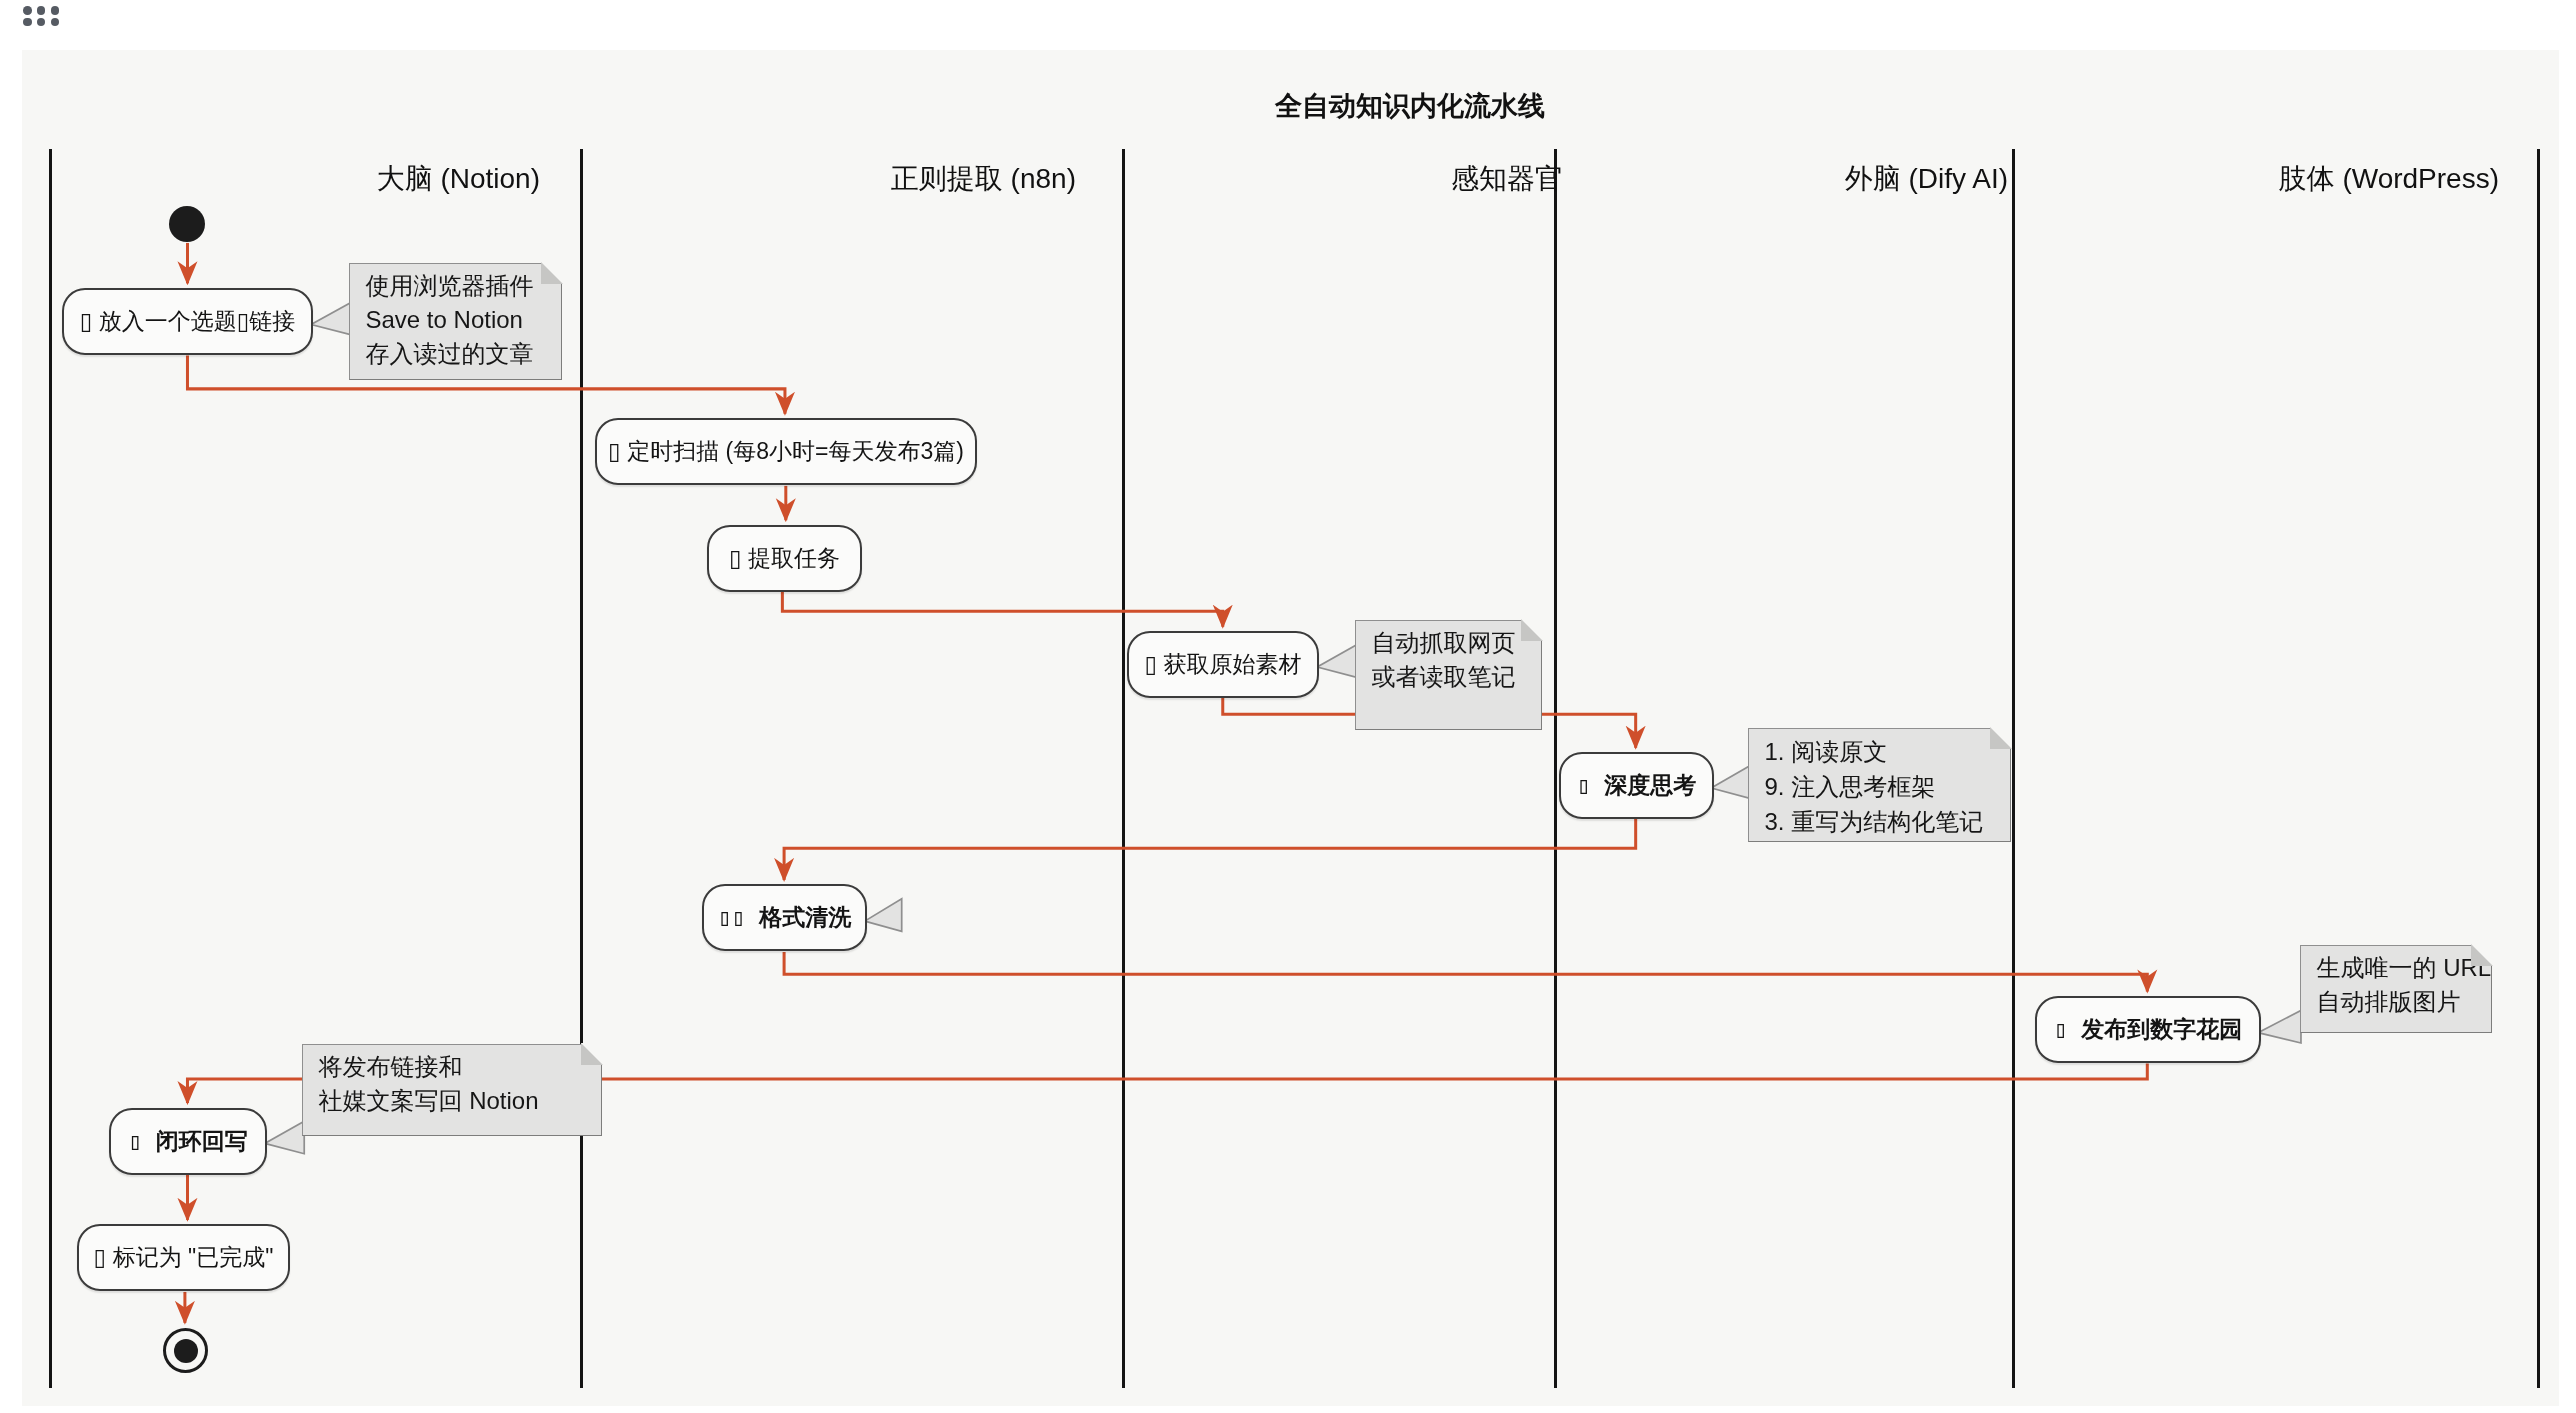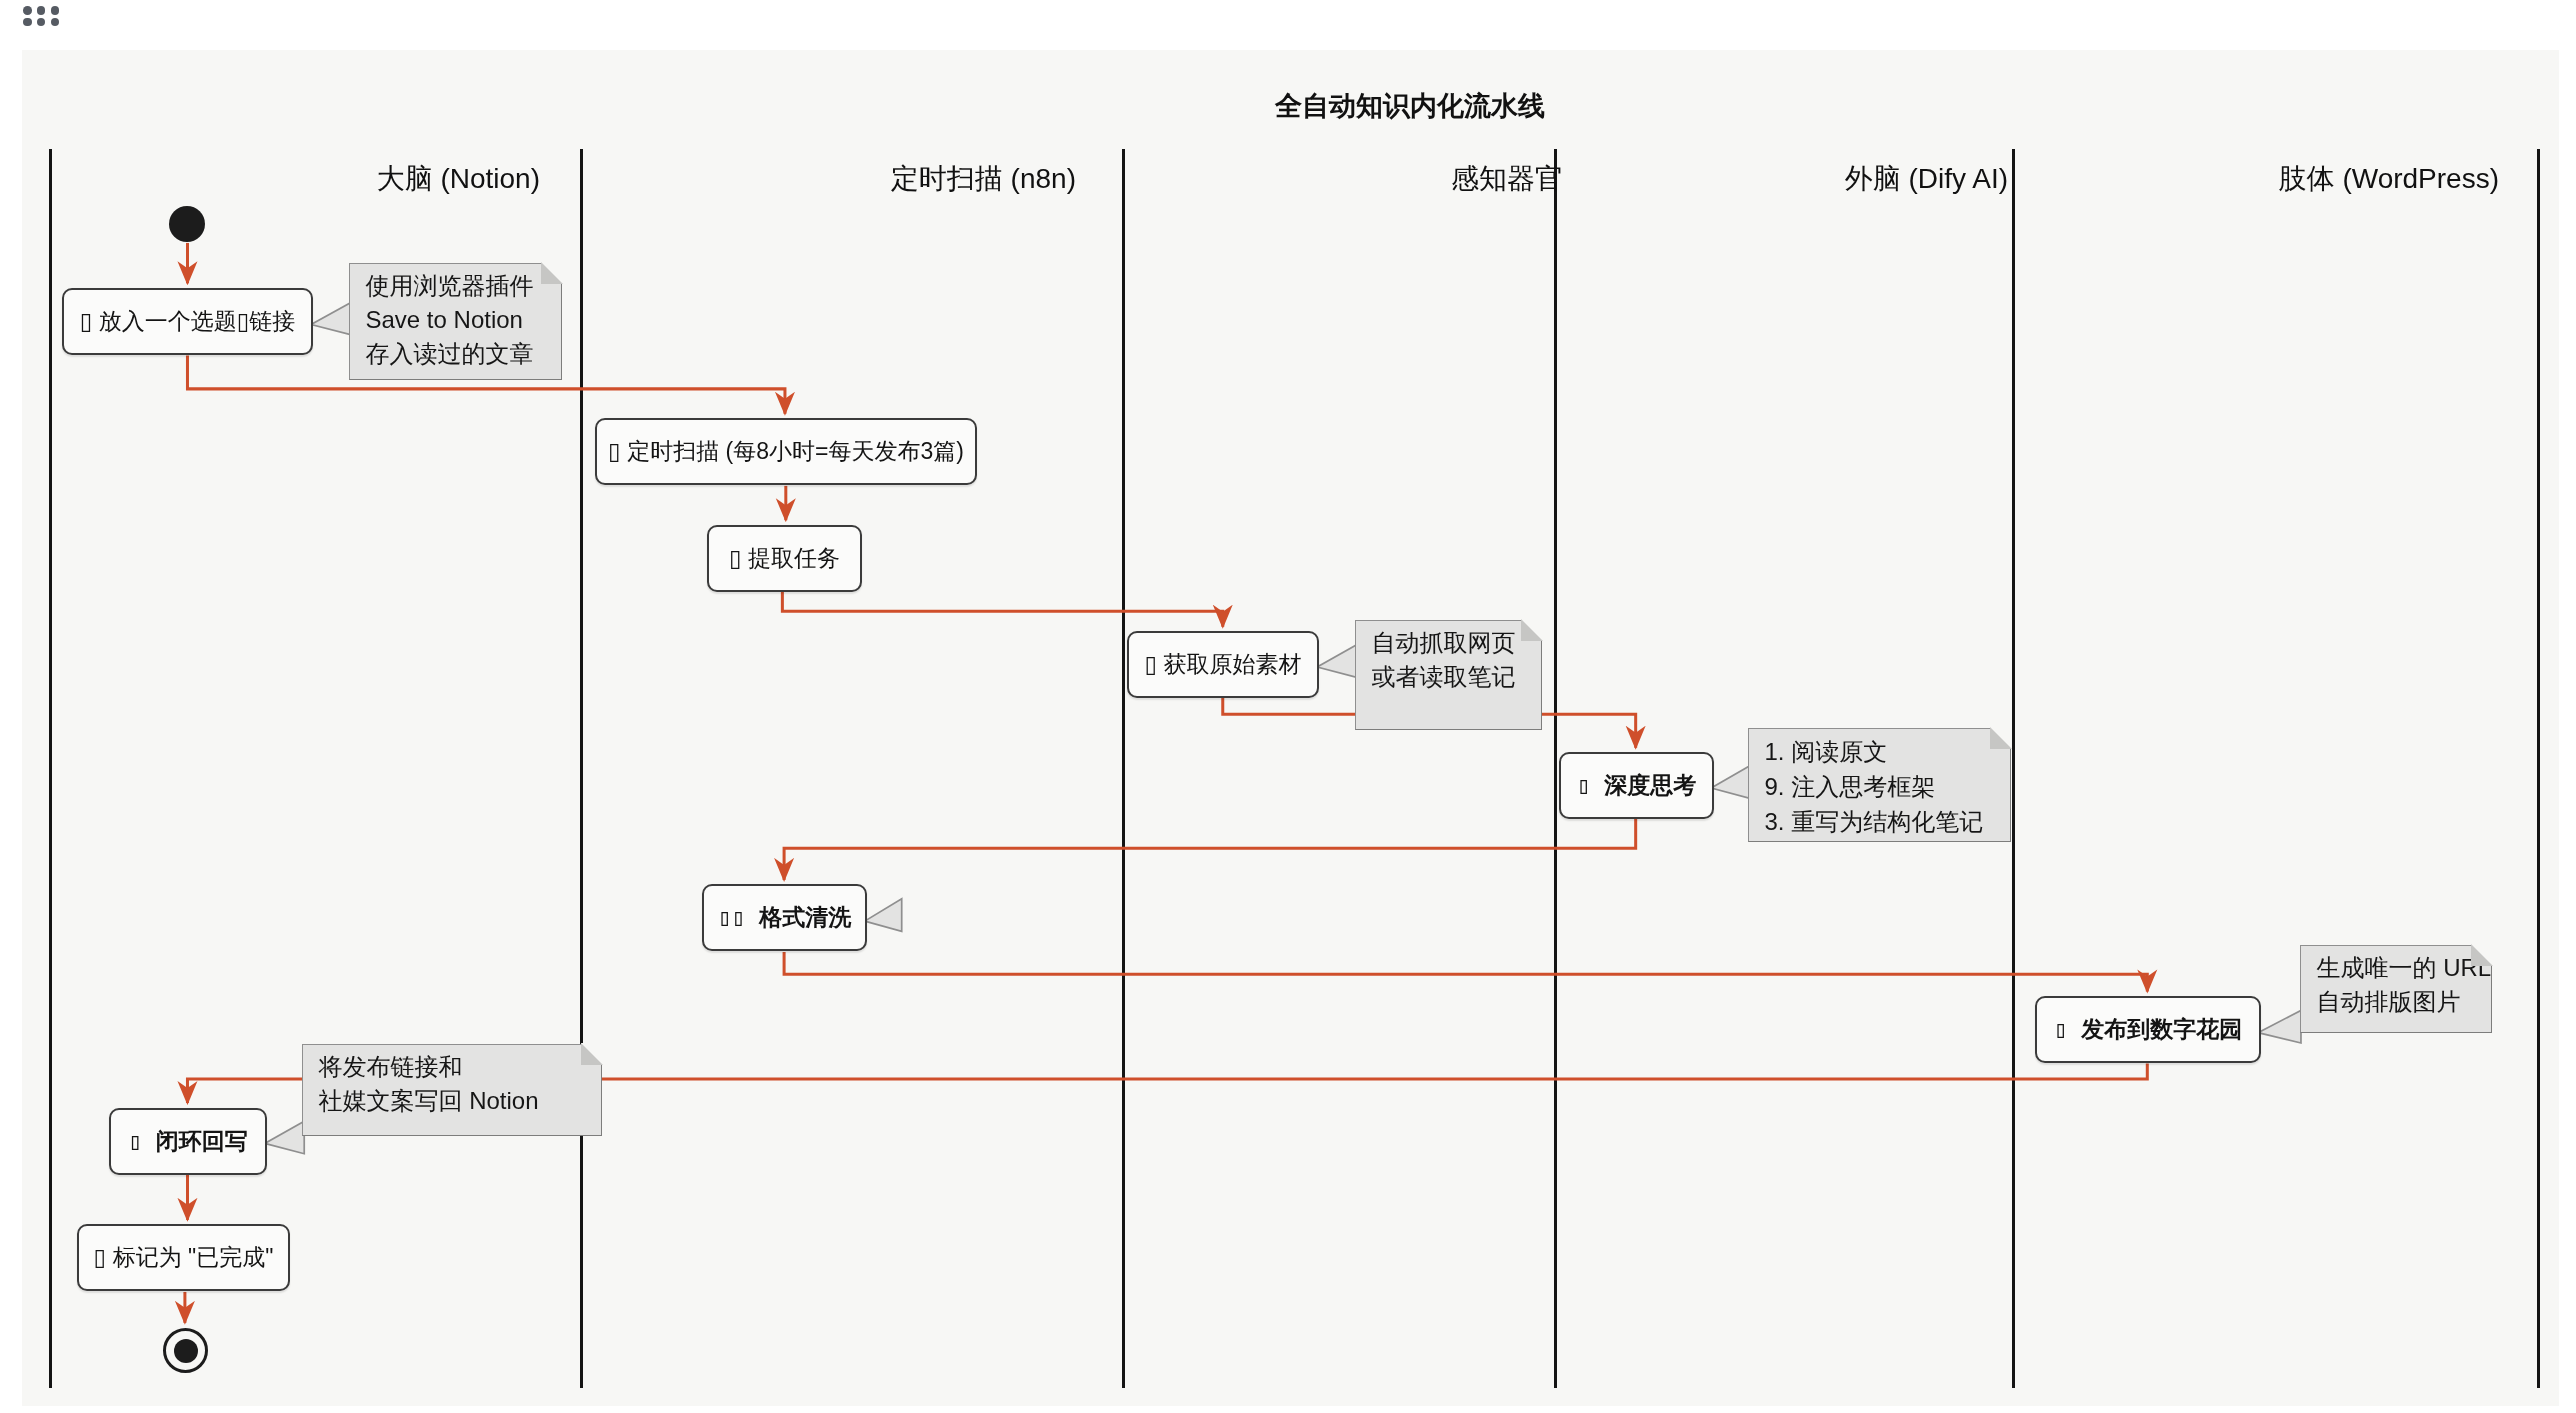--- a/index.html
+++ b/index.html
@@ -26,21 +26,21 @@
 
   
   .start-node { position:absolute; left:169px; top:206px; width:36px; height:36px;
     border-radius:50%; background:#1c1c1c; }
   .end-node { position:absolute; left:163px; top:1328px; width:45px; height:45px;
     border-radius:50%; border:3.4px solid #1c1c1c; background:transparent; }
   .end-node .inner { position:absolute; left:50%; top:50%; width:24px; height:24px;
     transform:translate(-50%,-50%); border-radius:50%; background:#1c1c1c; }
 
   .activity { position:absolute; height:67px; background:#fbfbfa;
-    border:2.6px solid #3b3b3b; border-radius:10px; display:flex; align-items:center;
+    border:2.6px solid #3b3b3b; border-radius:23px; display:flex; align-items:center;
     justify-content:center; font-size:23px; color:#141414; white-space:nowrap;
     box-shadow:0 1.7px 1.7px rgba(0,0,0,0.10); }
   .activity.bold { font-weight:bold;font-family:Liberation Mono, monospace; }
 
   .note { position:absolute; background:#e3e3e2; border:1.7px solid #8f8f8f;
     border-right-color:#7d7d7c; border-bottom-color:#7d7d7c;
     font-size:24px; color:#161616; padding:5.2px 0 0 15.5px; line-height:34px;
     white-space:nowrap; }
   .note .fold { position:absolute; top:-1.7px; right:-1.7px; width:0; height:0;
     border-bottom:22px solid #c6c6c4; border-right:22px solid #f7f7f5; }
@@ -69,21 +69,21 @@
   <div class="diagram-title">全自动知识内化流水线</div>
 
   <div class="lane-line" style="left:49px"></div>
   <div class="lane-line" style="left:580px"></div>
   <div class="lane-line" style="left:1122px"></div>
   <div class="lane-line" style="left:1554px"></div>
   <div class="lane-line" style="left:2012px"></div>
   <div class="lane-line" style="left:2537px"></div>
 
   <div class="lane-header" style="left:93px">大脑 (Notion)</div>
-  <div class="lane-header" style="left:629px">定时扫描 (n8n)</div>
+  <div class="lane-header" style="left:629px">正则提取 (n8n)</div>
   <div class="lane-header" style="left:1116px">感知器官</div>
   <div class="lane-header" style="left:1561px">外脑 (Dify AI)</div>
   <div class="lane-header" style="left:2052px">肢体 (WordPress)</div>
 
   <svg class="flow-layer" viewBox="0 0 3000 1646">
     <defs>
       <marker id="ah" viewBox="0 0 12 10" refX="11" refY="5" markerWidth="8" markerHeight="7" orient="auto" markerUnits="strokeWidth">
         <path d="M0,0 L12,5 L0,10 L3.5,5 Z" fill="#cf4f2b"></path>
       </marker>
     </defs>

